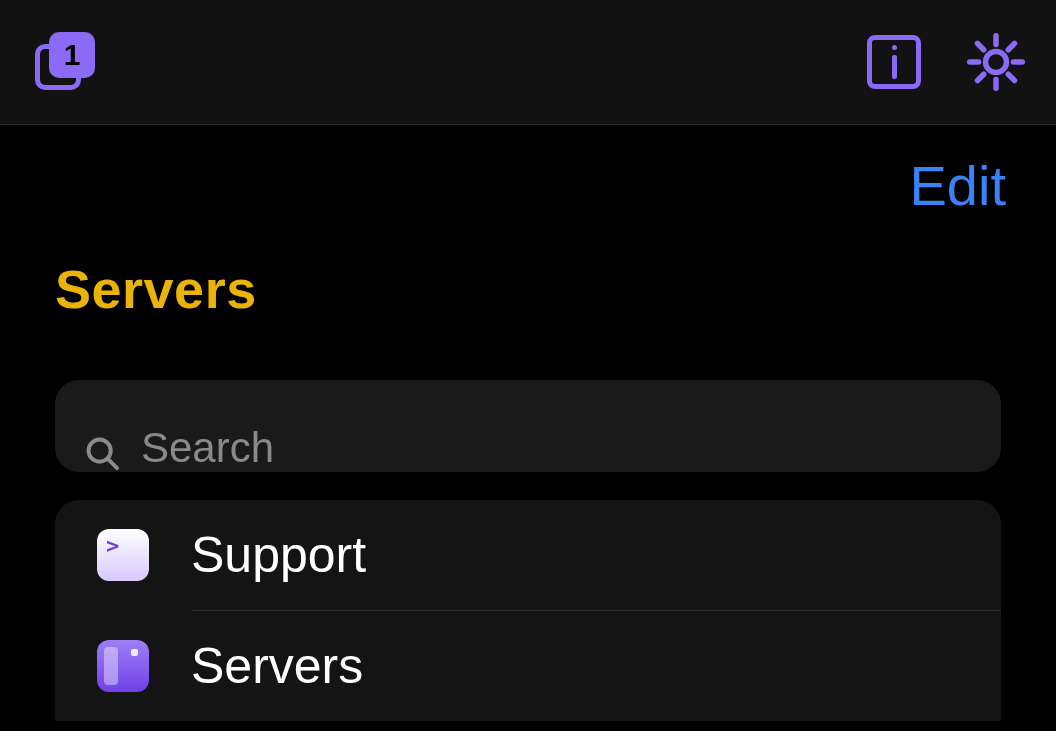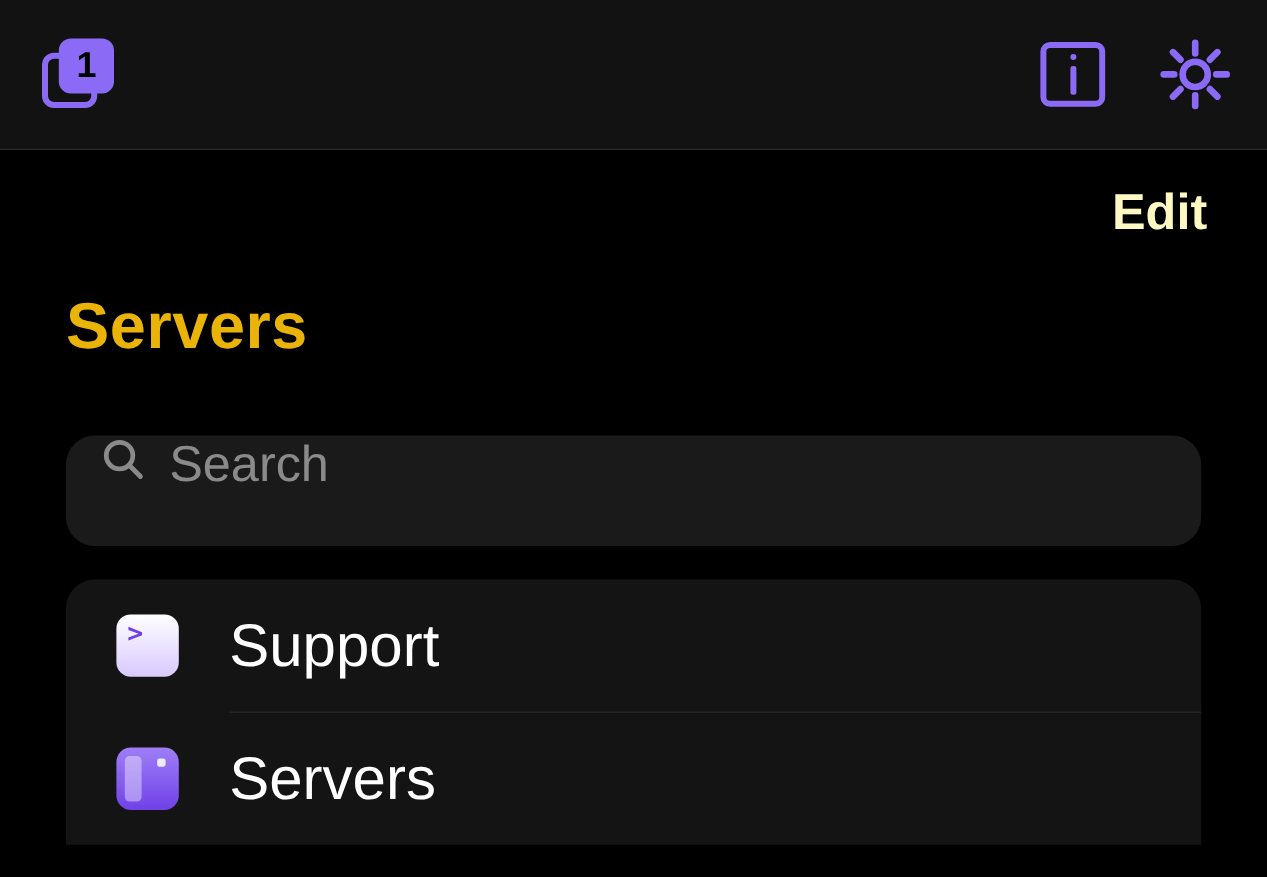--- a/index.html
+++ b/index.html
@@ -101,39 +101,39 @@
       display: flex;
       align-items: center;
       justify-content: center;
     }
     .edit-bar {
       display: flex;
       justify-content: flex-end;
       padding: 28px 50px 0 0;
     }
     .edit-link {
-      color: #fef9c3;
-      font-size: 42px;
-      font-weight: 700;
+      color: #3b82f6;
+      font-size: 56px;
+      font-weight: 400;
       cursor: pointer;
     }
     .page-title {
       color: #eab308;
       font-size: 54px;
       font-weight: 700;
       padding: 40px 0 0 55px;
       letter-spacing: 0.5px;
     }
     .search-container {
       margin: 60px 55px 0 55px;
       background: #1a1a1a;
       border-radius: 24px;
       height: 92px;
       display: flex;
-      align-items: flex-start;
+      align-items: flex-end;
       padding: 0 28px;
       gap: 20px;
     }
     .search-icon {
       width: 38px;
       height: 38px;
       flex-shrink: 0;
     }
     .search-input {
       flex: 1;

